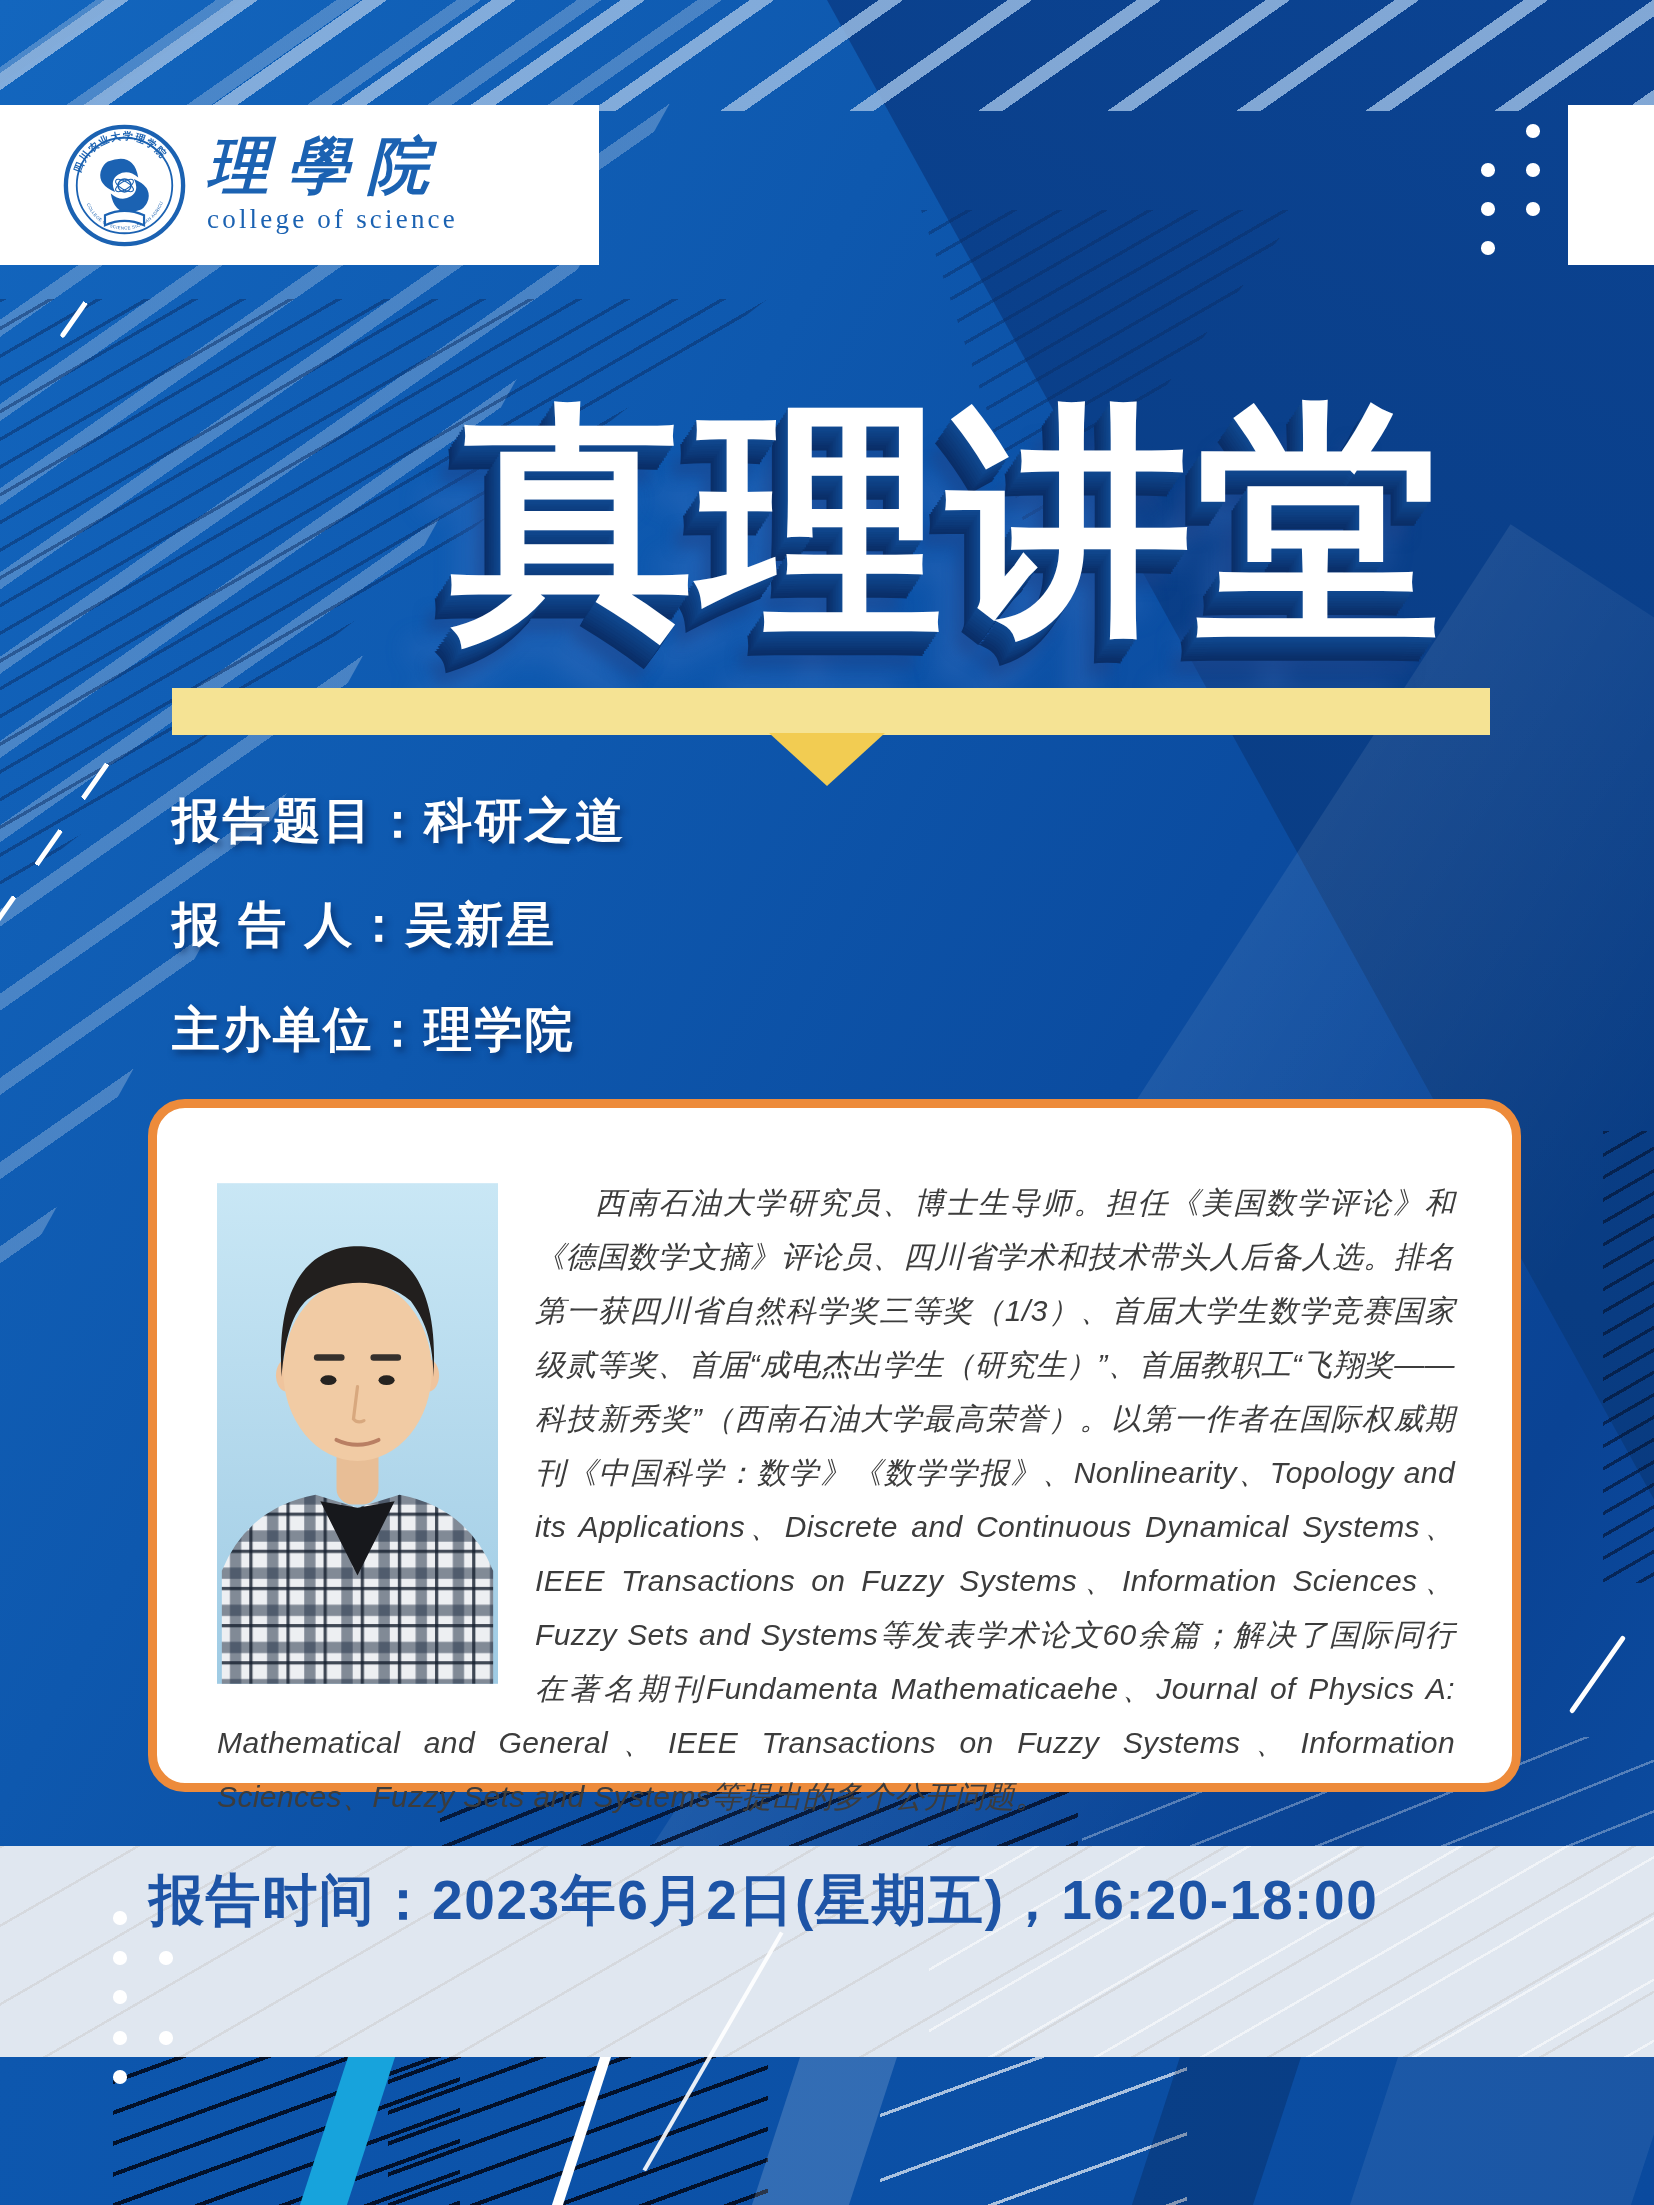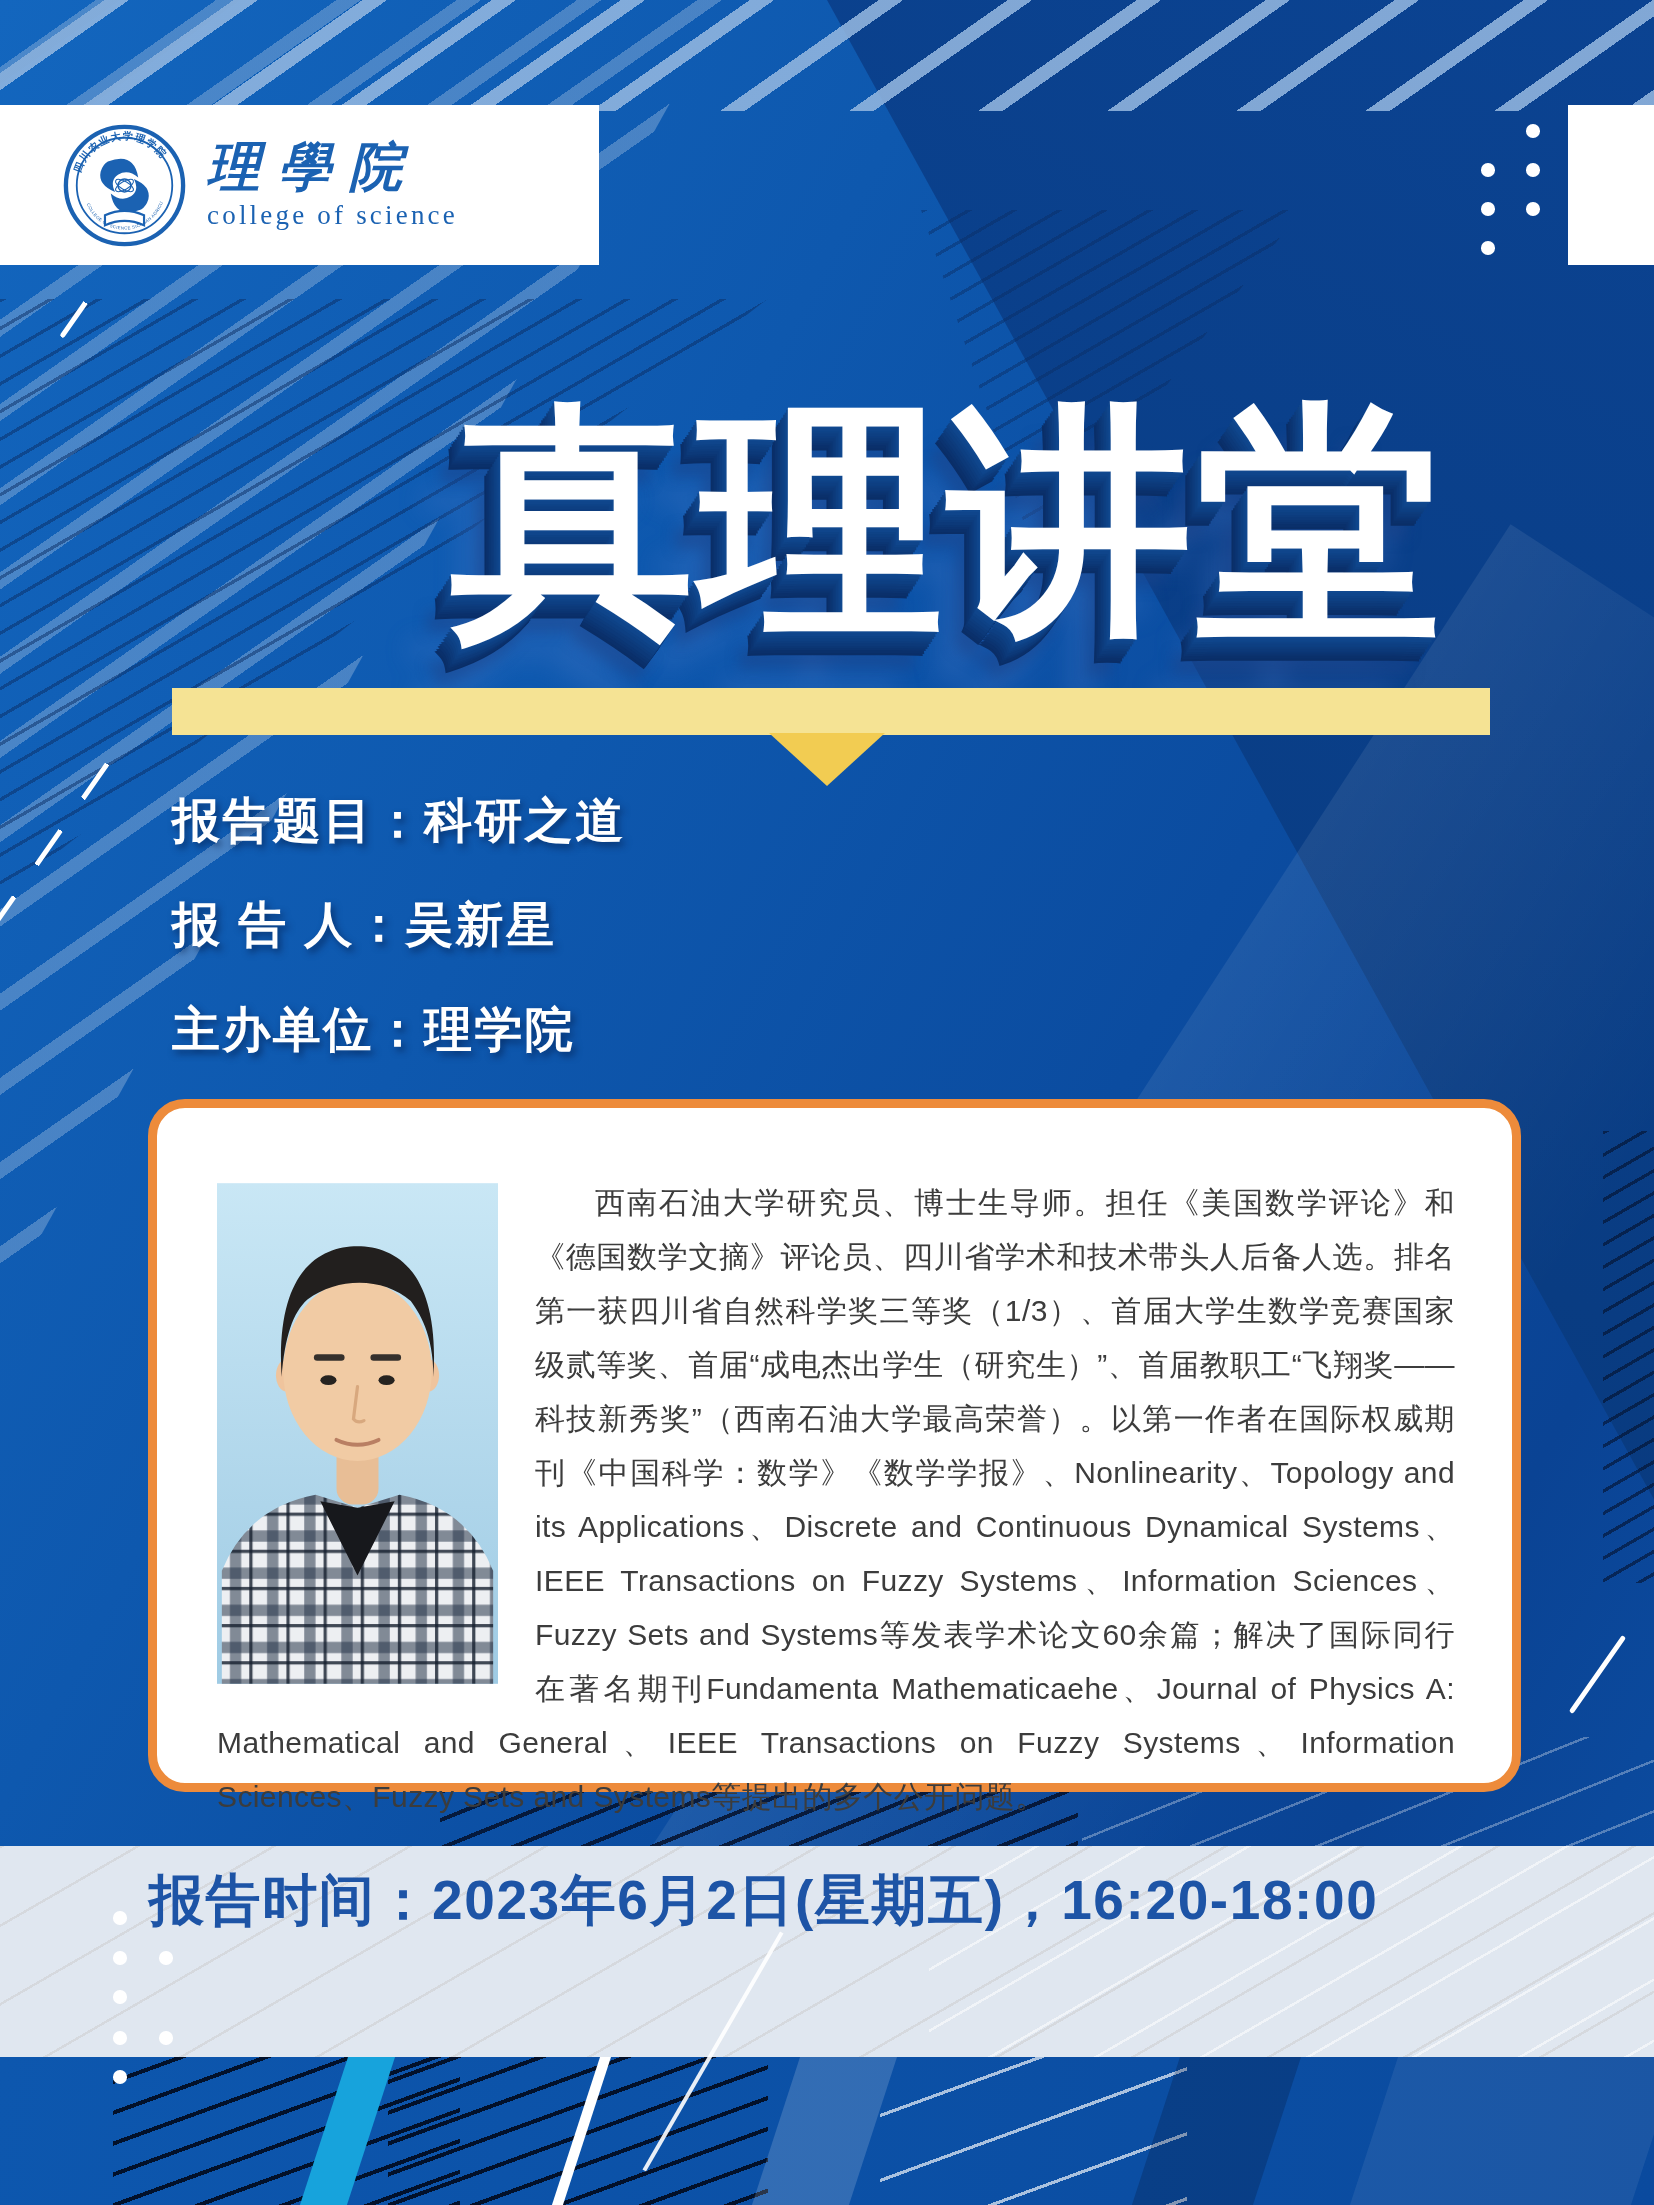--- a/index.html
+++ b/index.html
@@ -44,21 +44,21 @@
   .hatch-right{left:1603px;top:1131px;width:51px;height:452px;
     background:repeating-linear-gradient(150deg,rgba(3,12,35,.55) 0 3.2px,transparent 3.2px 19.4px);z-index:2;}
   .dash{width:4.8px;background:repeating-linear-gradient(0deg,#fff 0 42px,transparent 42px 81px);
     transform:rotate(35deg);z-index:3;border-radius:2.4px;}
   .dash-left{left:57px;top:711px;height:242px;}
   .dash-logo{left:81px;top:267px;height:77px;}
   .dash-bio{left:1595px;top:1628px;height:93px;background:#fff;}
   
   .logo-box{left:0;top:105px;width:599px;height:160px;background:#fff;z-index:3;
     display:flex;align-items:center;padding-left:63px;box-sizing:border-box;gap:21px;}
-  .logo-text-zh{font-size:53px;font-weight:bold;color:var(--brand-blue);letter-spacing:18px;
+  .logo-text-zh{font-size:62px;font-weight:bold;color:var(--brand-blue);letter-spacing:18px;
     font-style:italic;line-height:1;white-space:nowrap;}
   .logo-text-en{font-family:"Liberation Serif",serif;font-size:27px;color:var(--brand-blue);
     letter-spacing:3.2px;margin-top:7px;white-space:nowrap;}
   .corner-box{left:1568px;top:105px;width:86px;height:160px;background:#fff;z-index:3;}
   .dot{position:absolute;width:13.7px;height:13.7px;border-radius:50%;background:#fff;}
   .dot-grid{z-index:7;}
   
   .title{left:121px;top:394px;width:1654px;text-align:center;z-index:4;
     font-size:244px;font-weight:bold;color:#fff;letter-spacing:4.8px;line-height:1.05;white-space:nowrap;
     text-shadow:
@@ -80,21 +80,21 @@
     background:linear-gradient(180deg,#EF8B33,var(--banner-orange-outer));
     clip-path:polygon(7.5% 0,92.5% 0,100% 100%,0 100%);}
   .banner-inner{position:absolute;left:44px;right:44px;top:0;bottom:4px;
     background:linear-gradient(180deg,#F7AC3E,var(--banner-orange-inner));
     clip-path:polygon(0 0,100% 0,87% 100%,13% 100%);
     display:flex;align-items:center;justify-content:center;}
   .banner-title{font-size:47px;font-weight:bold;color:#161616;letter-spacing:24px;padding-left:24px;white-space:nowrap;}
   
   .card{left:148px;top:1099px;width:1373px;height:693px;box-sizing:border-box;z-index:5;
     background:#fff;border:9px solid var(--accent-orange);border-radius:37px;
-    padding:68px 57px 24px 60px;}
+    padding:68px 57px 24px 60px;font-style:italic;}
   .speaker-photo{float:left;width:281px;height:501px;margin:6.5px 37px 9.7px 0;display:block;}
   .bio{margin:0;font-size:30px;line-height:54px;color:var(--bio-text);
     text-align:justify;text-indent:2em;letter-spacing:0.4px;}
   
   .band{left:0;top:1846px;width:1654px;height:212px;background:#E0E7F0;z-index:2;}
   .band-grain{position:absolute;inset:0;
     background:repeating-linear-gradient(150deg,rgba(150,130,110,.14) 0 2.4px,transparent 2.4px 68px);}
   .band-lines{position:absolute;left:929px;top:0;width:725px;height:100%;
     background:repeating-linear-gradient(150deg,rgba(255,255,255,.55) 0 2.4px,transparent 2.4px 53px);}
   .band-slash{left:711px;top:1914px;width:4px;height:275px;background:rgba(255,255,255,.9);

